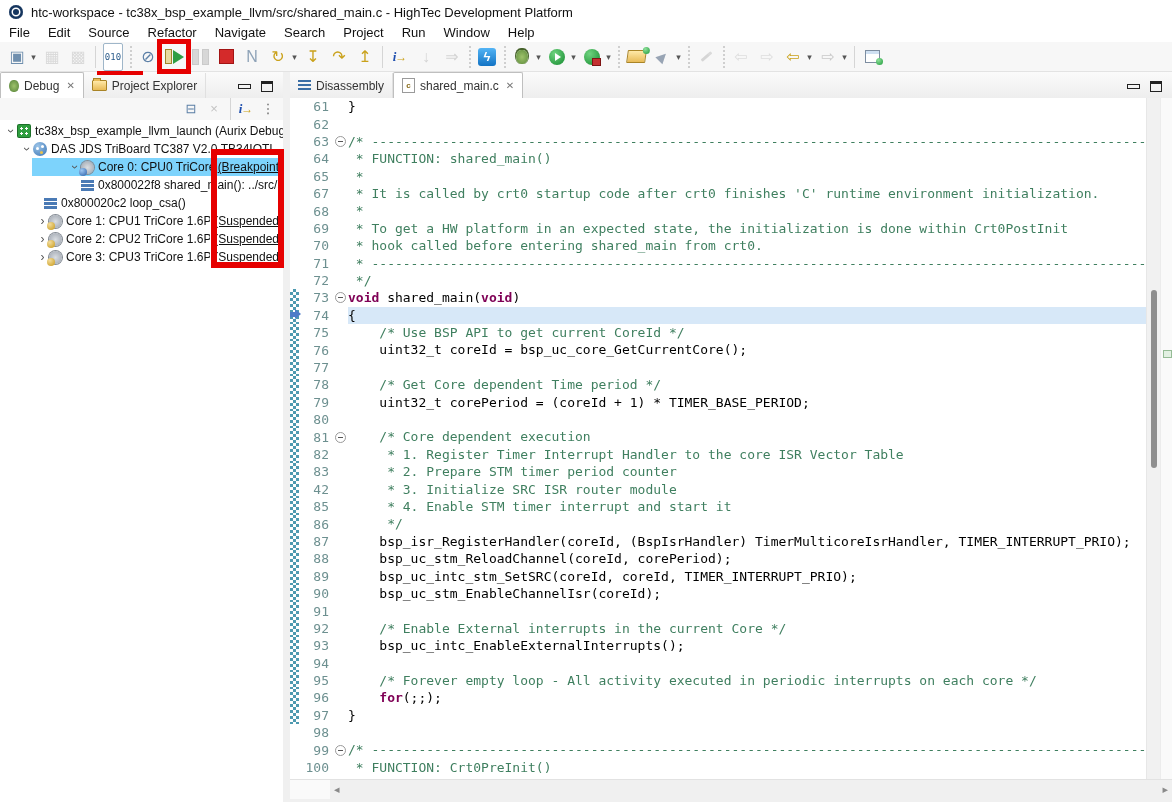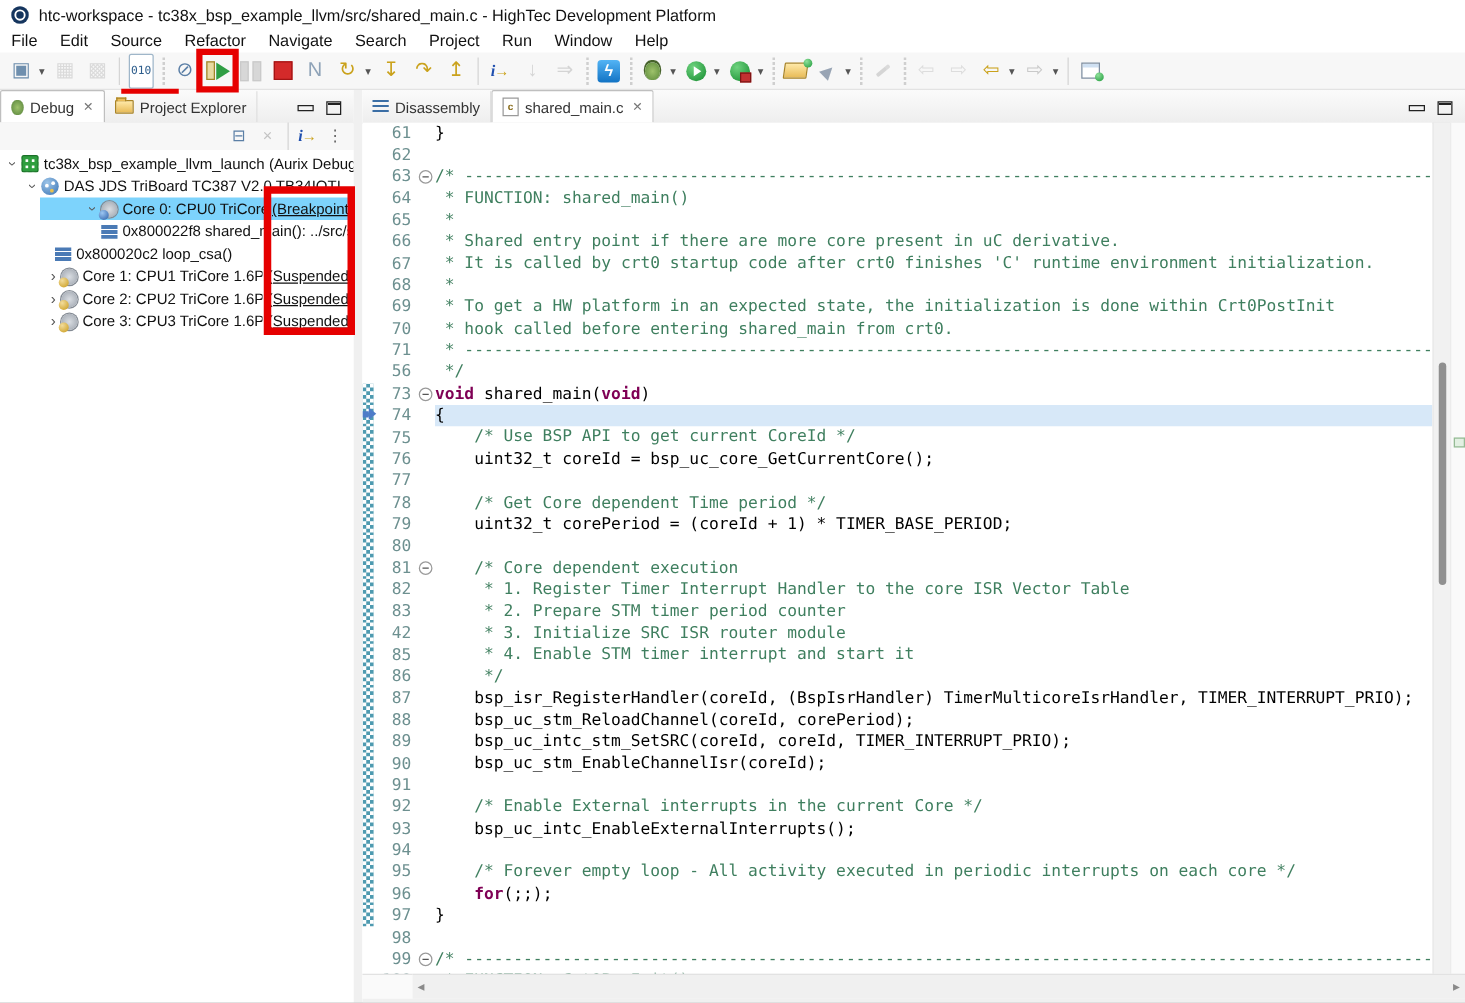--- a/index.html
+++ b/index.html
@@ -397,27 +397,26 @@
             <span class="btn-min"></span>
             <span class="btn-max"></span>
           </span>
         </div>
       <div id="edcontent">
           <div class="cl"><span class="hatch"></span><span class="num">61</span><span class="fold"></span><span class="code"><span class="tk-p">}</span></span></div>
           <div class="cl"><span class="hatch"></span><span class="num">62</span><span class="fold"></span><span class="code"></span></div>
           <div class="cl"><span class="hatch"></span><span class="num">63</span><span class="fold"><i></i></span><span class="code"><span class="tk-c">/* ----------------------------------------------------------------------------------------------------</span></span></div>
           <div class="cl"><span class="hatch"></span><span class="num">64</span><span class="fold"></span><span class="code"><span class="tk-c"> * FUNCTION: shared_main()</span></span></div>
           <div class="cl"><span class="hatch"></span><span class="num">65</span><span class="fold"></span><span class="code"><span class="tk-c"> *</span></span></div>
-          <div class="cl"><span class="hatch"></span><span class="num">66</span><span class="fold"></span><span class="code"><span class="tk-c"> * Shared entry point if there are more core present in uC derivative.</span></span></div>
           <div class="cl"><span class="hatch"></span><span class="num">67</span><span class="fold"></span><span class="code"><span class="tk-c"> * It is called by crt0 startup code after crt0 finishes 'C' runtime environment initialization.</span></span></div>
           <div class="cl"><span class="hatch"></span><span class="num">68</span><span class="fold"></span><span class="code"><span class="tk-c"> *</span></span></div>
           <div class="cl"><span class="hatch"></span><span class="num">69</span><span class="fold"></span><span class="code"><span class="tk-c"> * To get a HW platform in an expected state, the initialization is done within Crt0PostInit</span></span></div>
           <div class="cl"><span class="hatch"></span><span class="num">70</span><span class="fold"></span><span class="code"><span class="tk-c"> * hook called before entering shared_main from crt0.</span></span></div>
           <div class="cl"><span class="hatch"></span><span class="num">71</span><span class="fold"></span><span class="code"><span class="tk-c"> * ---------------------------------------------------------------------------------------------------</span></span></div>
-          <div class="cl"><span class="hatch"></span><span class="num">56</span><span class="fold"></span><span class="code"><span class="tk-c"> */</span></span></div>
+          <div class="cl"><span class="hatch"></span><span class="num">72</span><span class="fold"></span><span class="code"><span class="tk-c"> */</span></span></div>
           <div class="cl inrange"><span class="hatch"></span><span class="num">73</span><span class="fold"><i></i></span><span class="code"><span class="tk-k">void</span><span class="tk-p"> </span><span class="tk-f">shared_main</span><span class="tk-p">(</span><span class="tk-k">void</span><span class="tk-p">)</span></span></div>
           <div class="cl cur inrange"><span class="hatch"><span class="ip-arrow"></span></span><span class="num">74</span><span class="fold"></span><span class="code"><span class="tk-p">{</span></span></div>
           <div class="cl inrange"><span class="hatch"></span><span class="num">75</span><span class="fold"></span><span class="code"><span class="tk-c">    /* Use BSP API to get current CoreId */</span></span></div>
           <div class="cl inrange"><span class="hatch"></span><span class="num">76</span><span class="fold"></span><span class="code"><span class="tk-p">    uint32_t coreId = bsp_uc_core_GetCurrentCore();</span></span></div>
           <div class="cl inrange"><span class="hatch"></span><span class="num">77</span><span class="fold"></span><span class="code"></span></div>
           <div class="cl inrange"><span class="hatch"></span><span class="num">78</span><span class="fold"></span><span class="code"><span class="tk-c">    /* Get Core dependent Time period */</span></span></div>
           <div class="cl inrange"><span class="hatch"></span><span class="num">79</span><span class="fold"></span><span class="code"><span class="tk-p">    uint32_t corePeriod = (coreId + 1) * TIMER_BASE_PERIOD;</span></span></div>
           <div class="cl inrange"><span class="hatch"></span><span class="num">80</span><span class="fold"></span><span class="code"></span></div>
           <div class="cl inrange"><span class="hatch"></span><span class="num">81</span><span class="fold"><i></i></span><span class="code"><span class="tk-c">    /* Core dependent execution</span></span></div>
           <div class="cl inrange"><span class="hatch"></span><span class="num">82</span><span class="fold"></span><span class="code"><span class="tk-c">     * 1. Register Timer Interrupt Handler to the core ISR Vector Table</span></span></div>

